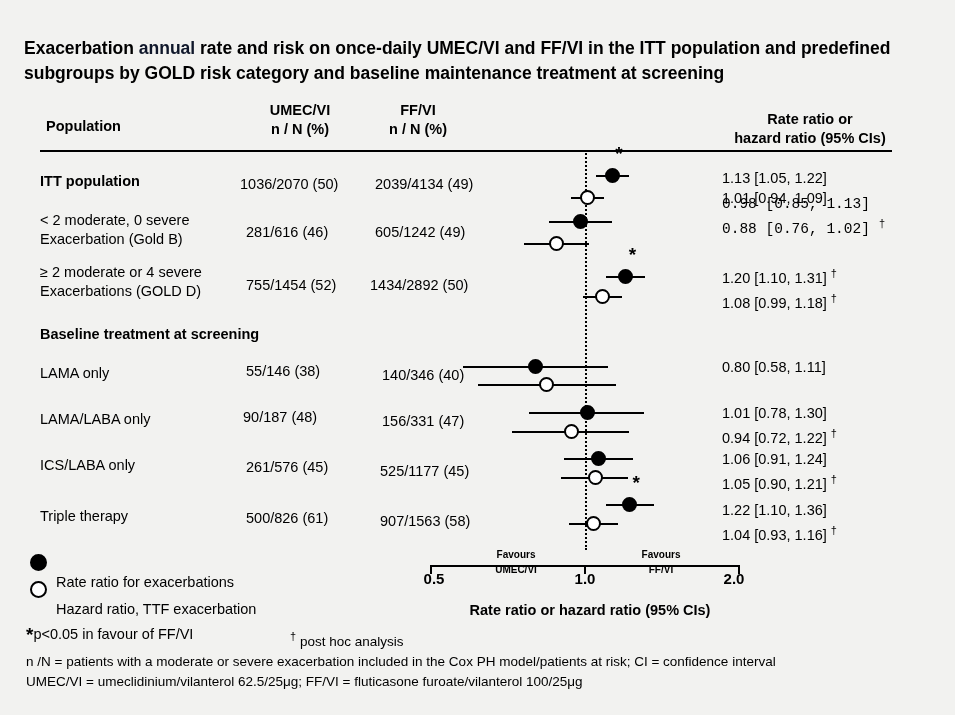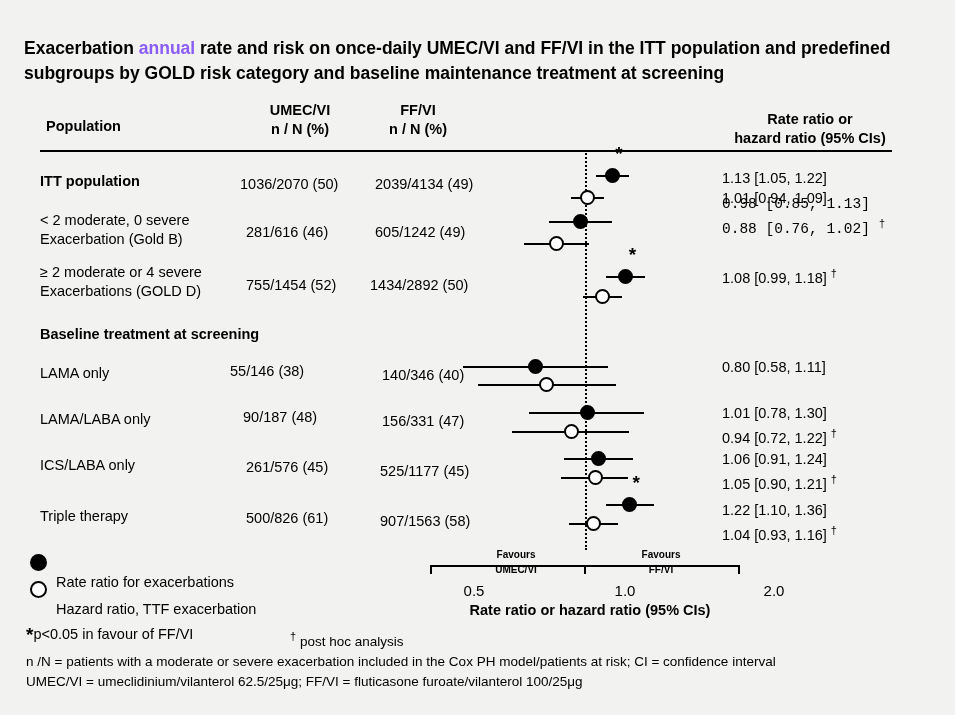--- a/index.html
+++ b/index.html
@@ -9,21 +9,21 @@
     font-family:"Liberation Sans", sans-serif;
     color:#000;
     overflow:hidden;
     position:relative;
   }
   .title{
     position:absolute;
     left:24px; top:36px; width:905px;
     font-size:17.5px; font-weight:bold; line-height:25px;
   }
-  .title .muted{color:#8b5cf6;}
+  .title .muted{color:#0f172a;}
 
   
   .hdr-pop{position:absolute;left:46px;top:118px;font-size:14.5px;font-weight:bold;}
   .hdr-umec{position:absolute;left:240px;top:101px;width:120px;text-align:center;font-size:14.5px;font-weight:bold;line-height:19px;}
   .hdr-ffvi{position:absolute;left:363px;top:101px;width:110px;text-align:center;font-size:14.5px;font-weight:bold;line-height:19px;}
   .hdr-ratio{position:absolute;left:690px;top:110px;width:240px;text-align:center;font-size:14.5px;font-weight:bold;line-height:19px;}
 
   .hrule{position:absolute;left:40px;top:150px;width:852px;height:1.6px;background:#000;}
 
   
@@ -39,21 +39,21 @@
   .ci{position:absolute;height:0;border-top:2px solid #000;}
   .marker{position:absolute;width:15px;height:15px;border-radius:50%;border:2px solid #000;box-sizing:border-box;}
   .marker.filled{background:#000;}
   .marker.open{background:#fff;}
   .star{position:absolute;font-size:19px;font-weight:bold;line-height:10px;}
 
   
   #axis{position:absolute;left:430px;top:565px;width:310px;}
   .axisline{position:absolute;left:0;top:0;width:310px;height:2px;background:#000;}
   .tick{position:absolute;top:2px;width:2px;height:7px;background:#000;}
-  .ticklab{position:absolute;top:17px;font-size:15px;font-weight:normal;transform:translateX(-50%);margin-left:40px;}
+  .ticklab{position:absolute;top:5px;font-size:15px;font-weight:bold;transform:translateX(-50%);}
   .favours{position:absolute;font-size:10px;font-weight:bold;line-height:15px;text-align:center;}
   .axis-title{position:absolute;left:410px;top:602px;width:360px;text-align:center;font-size:14.5px;font-weight:bold;}
 
   
   .legend{position:absolute;left:30px;top:551px;font-size:14.5px;}
   .legend .item{position:relative;height:27px;}
   .legend .dot{position:absolute;left:0;top:3px;width:17px;height:17px;border-radius:50%;border:2px solid #000;box-sizing:border-box;}
   .legend .dot.filled{background:#000;}
   .legend .dot.open{background:#fff;}
   .legend .txt{position:absolute;left:26px;top:3px;white-space:nowrap;margin-top:20px;}
@@ -112,21 +112,21 @@
 <div class="row-label" style="left:40px;top:456px;">
   <div>ICS/LABA only</div>
 </div>
 <div class="row-label" style="left:40px;top:507px;">
   <div>Triple therapy</div>
 </div>
 
 <div class="col-umec" style="left:240px;top:176px;">1036/2070  (50)</div>
 <div class="col-umec" style="left:246px;top:224px;">281/616  (46)</div>
 <div class="col-umec" style="left:246px;top:277px;">755/1454  (52)</div>
-<div class="col-umec" style="left:230px;top:363px;">55/146  (38)</div>
+<div class="col-umec" style="left:246px;top:363px;">55/146  (38)</div>
 <div class="col-umec" style="left:243px;top:409px;">90/187  (48)</div>
 <div class="col-umec" style="left:246px;top:459px;">261/576  (45)</div>
 <div class="col-umec" style="left:246px;top:510px;">500/826  (61)</div>
 
 <div class="col-ffvi" style="left:363px;top:176px;">2039/4134  (49)</div>
 <div class="col-ffvi" style="left:363px;top:224px;">605/1242  (49)</div>
 <div class="col-ffvi" style="left:358px;top:277px;">1434/2892  (50)</div>
 <div class="col-ffvi" style="left:370px;top:367px;">140/346  (40)</div>
 <div class="col-ffvi" style="left:370px;top:413px;">156/331  (47)</div>
 <div class="col-ffvi" style="left:368px;top:463px;">525/1177  (45)</div>
@@ -134,20 +134,21 @@
 
 <div class="col-est" style="left:722px;top:168px;">
   <div><span>1.13 [1.05, 1.22]</span></div>
   <div><span>1.01 [0.94, 1.09]</span></div>
 </div>
 <div class="col-est" style="left:722px;top:194px;font-family:Liberation Mono, monospace;">
   <div><span>0.98 [0.85, 1.13]</span></div>
   <div><span>0.88 [0.76, 1.02]</span> <sup>†</sup></div>
 </div>
 <div class="col-est" style="left:722px;top:263px;">
+  <div><span>1.20 [1.10, 1.31]</span> <sup>†</sup></div>
   <div><span>1.08 [0.99, 1.18]</span> <sup>†</sup></div>
 </div>
 <div class="col-est" style="left:722px;top:357px;">
   <div><span>0.80 [0.58, 1.11]</span></div>
 </div>
 <div class="col-est" style="left:722px;top:403px;">
   <div><span>1.01 [0.78, 1.30]</span></div>
   <div><span>0.94 [0.72, 1.22]</span> <sup>†</sup></div>
 </div>
 <div class="col-est" style="left:722px;top:449px;">

